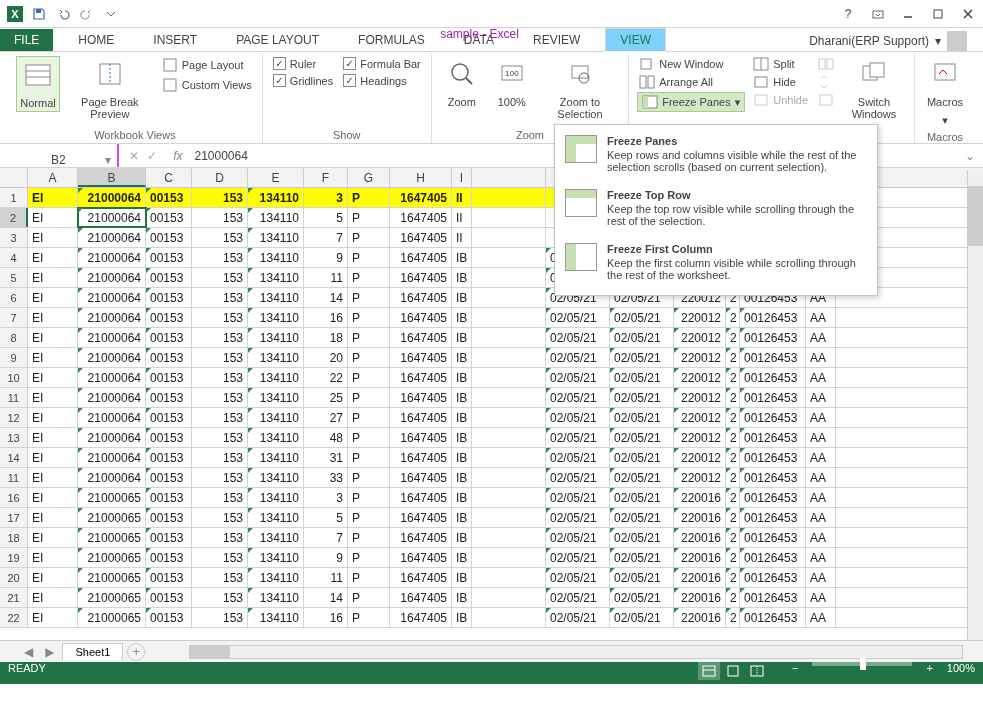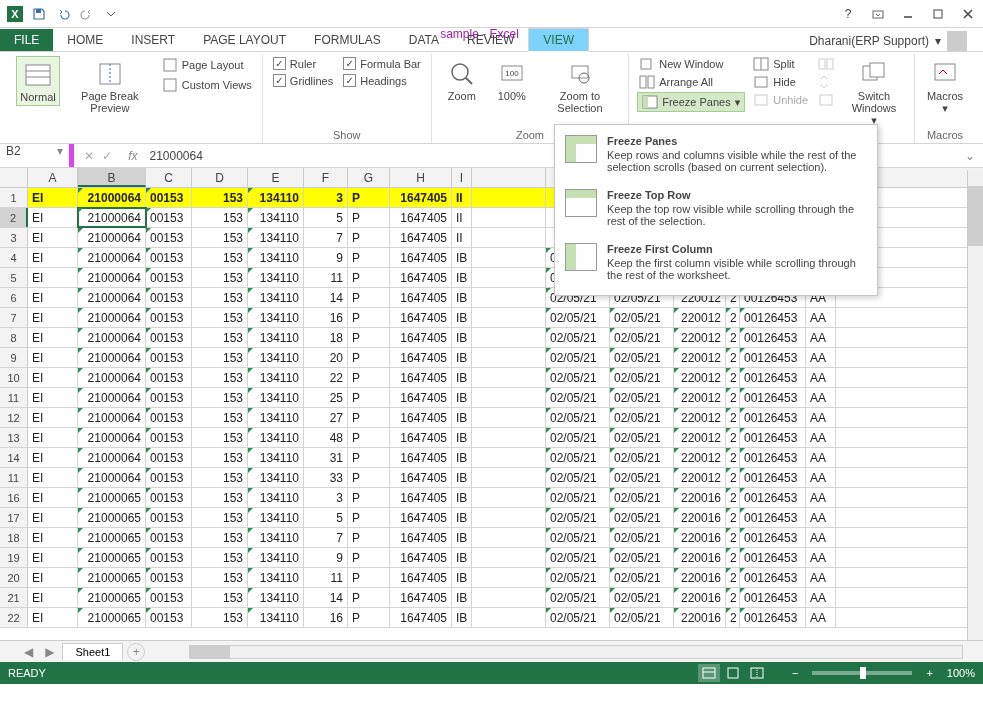--- a/index.html
+++ b/index.html
@@ -8,33 +8,33 @@
 
 .titlebar { height: 28px; background: #fff; display: flex; align-items: center; border-bottom: 1px solid #d4d4d4; }
 .qat { display: flex; align-items: center; gap: 2px; padding: 0 4px; }
 .qat-btn { width: 22px; height: 22px; display: flex; align-items: center; justify-content: center; cursor: pointer; }
 .excel-icon { color: #107c41; font-weight: bold; }
 .title-text { flex: 1; text-align: center; color: #a21caf; font-size: 12px; margin-top: 40px; }
 .win-controls { display: flex; gap: 0; }
 .win-btn { width: 30px; height: 24px; display: flex; align-items: center; justify-content: center; cursor: pointer; color: #444; }
 
 
-.ribbon-tabs { height: 24px; background: #fff; display: flex; align-items: flex-end; border-bottom: 1px solid #d4d4d4; }
+.ribbon-tabs { height: 24px; background: #fff; display: flex; align-items: flex-end; border-bottom: 1px solid #d4d4d4; gap: 11px; }
 .tab-file { background: #217346; color: #fff; padding: 4px 14px; font-size: 12px; cursor: pointer; }
 .tab { padding: 4px 14px; font-size: 12px; color: #444; cursor: pointer; text-transform: uppercase; }
 .tab.active { border: 1px solid #d4d4d4; border-bottom: 1px solid #fff; margin-bottom: -1px; color: #217346; background: #7dd3fc; }
 .user-area { margin-left: auto; display: flex; align-items: center; gap: 6px; padding-right: 16px; color: #444; font-size: 12px; }
 .user-avatar { width: 20px; height: 20px; background: #ccc; }
 
 
 .ribbon { height: 92px; background: #fff; border-bottom: 1px solid #d4d4d4; display: flex; padding: 2px 8px 0; }
 .rgroup { border-right: 1px solid #e0e0e0; padding: 2px 8px; display: flex; flex-direction: column; }
 .rgroup-content { flex: 1; display: flex; gap: 6px; align-items: flex-start; }
 .rgroup-label { text-align: center; color: #666; font-size: 11px; padding-top: 2px; }
-.rbig { display: flex; flex-direction: column; align-items: center; gap: 0; padding: 2px 4px; cursor: pointer; font-size: 11px; color: #444; min-width: 44px; text-align: center; }
+.rbig { display: flex; flex-direction: column; align-items: center; gap: 6px; padding: 2px 4px; cursor: pointer; font-size: 11px; color: #444; min-width: 44px; text-align: center; }
 .rbig .ricon { width: 32px; height: 32px; display: flex; align-items: center; justify-content: center; }
 .rbig.active { border: 1px solid #a5cd8f; background: #e8f5e0; }
 .rstack { display: flex; flex-direction: column; gap: 2px; }
 .rstack-item { display: flex; align-items: center; gap: 4px; font-size: 11px; color: #444; cursor: pointer; padding: 1px 2px; white-space: nowrap; }
 .chk { width: 13px; height: 13px; border: 1px solid #888; display: inline-flex; align-items: center; justify-content: center; font-size: 10px; color: #444; }
 .freeze-btn { border: 1px solid #a5cd8f; background: #d4e8c8; padding: 2px 4px; display: flex; align-items: center; gap: 4px; font-size: 11px; }
 
 
 .freeze-drop { position: absolute; top: 124px; left: 554px; width: 324px; background: #fff; border: 1px solid #c6c6c6; box-shadow: 2px 2px 6px rgba(0,0,0,.2); z-index: 100; padding: 4px; }
 .freeze-item { display: flex; gap: 10px; padding: 6px 6px 10px; cursor: pointer; }
@@ -42,21 +42,21 @@
 .freeze-icon::before { content: ''; position: absolute; background: #c6e0b4; }
 .fi-panes::before { top: 0; left: 0; width: 10px; height: 100%; }
 .fi-panes::after { content:''; position:absolute; top:0; left:0; width:100%; height:8px; background:#c6e0b4; }
 .fi-top::before { top: 0; left: 0; width: 100%; height: 8px; }
 .fi-col::before { top: 0; left: 0; width: 10px; height: 100%; }
 .freeze-text { font-size: 11px; color: #444; }
 .freeze-text b { display: block; font-weight: 600; margin-bottom: 2px; }
 
 
 .name-fx { height: 24px; border-bottom: 1px solid #d4d4d4; display: flex; align-items: center; }
-.name-box { width: 74px; border-right: 5px solid #d946ef; padding: 0 6px; font-size: 12px; color: #444; height: 100%; display: flex; align-items: flex-start; }
+.name-box { width: 74px; border-right: 2px solid #d946ef; padding: 0 6px; font-size: 12px; color: #444; height: 100%; display: flex; align-items: flex-end; margin-left: 45px; }
 .fx-btns { display: flex; align-items: center; gap: 8px; padding: 0 10px; color: #aaa; }
 .fx-label { font-style: italic; padding: 0 6px; color: #888; }
 .fx-input { flex: 1; padding: 0 6px; font-size: 12px; color: #444; }
 
 
 .grid-wrap { position: relative; height: 472px; overflow: hidden; }
 .colhdr { display: flex; height: 20px; background: #f3f3f3; border-bottom: 1px solid #ccc; }
 .corner { width: 28px; border-right: 1px solid #ccc; background: #f3f3f3; }
 .ch { border-right: 1px solid #ccc; text-align: center; font-size: 12px; color: #444; line-height: 20px; }
 .ch.sel { background: #d2d2d2; border-bottom: 2px solid #217346; }
@@ -76,21 +76,21 @@
 
 
 .sheet-tabs { height: 22px; border-top: 1px solid #ccc; background: #f3f3f3; display: flex; align-items: center; gap: 4px; padding-left: 20px; }
 .st-nav { color: #888; padding: 0 4px; cursor: pointer; }
 .st-tab { background: #fff; border: 1px solid #ccc; border-bottom: none; padding: 2px 12px; font-size: 11px; cursor: pointer; text-align: right; }
 .st-add { width: 18px; height: 18px; border: 1px solid #ccc; border-radius: 50%; display: flex; align-items: center; justify-content: center; color: #888; cursor: pointer; }
 .hscroll { flex: 1; margin: 0 20px 0 40px; height: 14px; background: #f0f0f0; border: 1px solid #ccc; position: relative; }
 .hscroll-thumb { position: absolute; left: 0; width: 40px; height: 100%; background: #cdcdcd; }
 
 
-.statusbar { height: 22px; background: #217346; color: #fff; display: flex; align-items: center; padding: 0 8px; font-size: 11px; }
+.statusbar { height: 22px; background: #217346; color: #fff; display: flex; padding: 0 8px; font-size: 11px; }
 .sb-left { flex: 1; }
 .sb-views { display: flex; gap: 2px; margin-right: 20px; }
 .sb-vbtn { width: 22px; height: 18px; display: flex; align-items: center; justify-content: center; cursor: pointer; }
 .sb-vbtn.active { background: rgba(255,255,255,.25); }
 .zoom-slider { width: 100px; height: 4px; background: rgba(255,255,255,.4); position: relative; margin: 0 10px; }
 .zoom-thumb { position: absolute; top: -4px; left: 48px; width: 6px; height: 12px; background: #fff; }
 .zoom-minus, .zoom-plus { cursor: pointer; padding: 0 4px; }
 
 
 .vscroll { position: absolute; right: 0; top: 170px; width: 16px; height: 470px; background: #f0f0f0; border-left: 1px solid #ccc; }
@@ -206,20 +206,21 @@
             <span>Page Layout</span>
           </div>
         <div class="rstack-item">
             <svg width="16" height="16">
               <rect x="2" y="2" width="12" height="12" fill="#fff" stroke="#888"></rect>
             </svg>
             <span>Custom Views</span>
           </div>
       </div>
     </div>
+    <div class="rgroup-label">Workbook Views</div>
   </div>
 
   <div class="rgroup">
     <div class="rgroup-content">
       <div class="rstack">
         <div class="rstack-item">
             <span class="chk">✓</span>
             <span>Ruler</span>
           </div>
         <div class="rstack-item">

